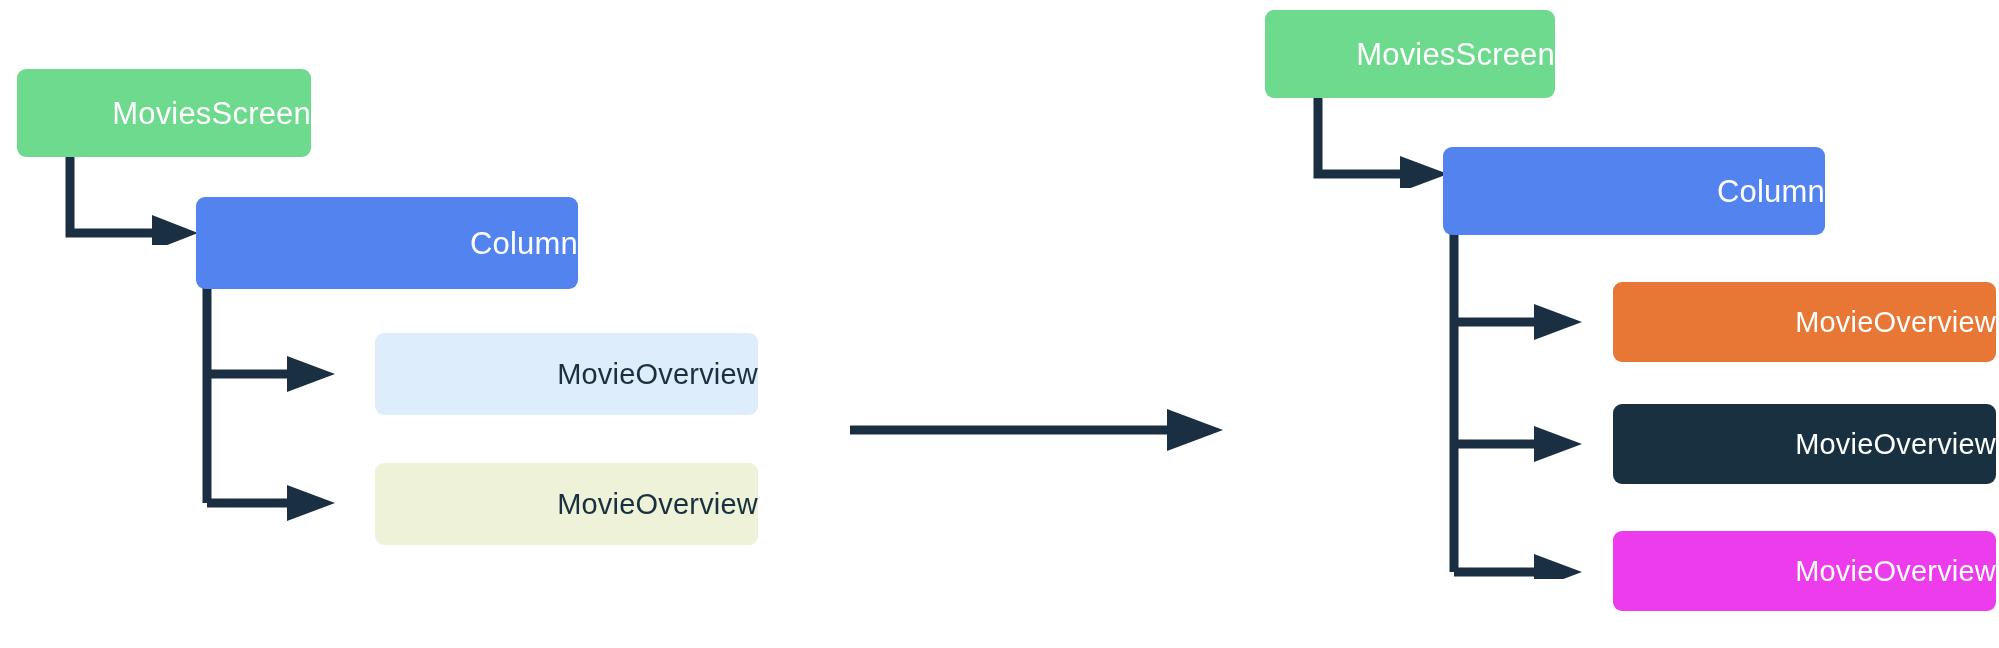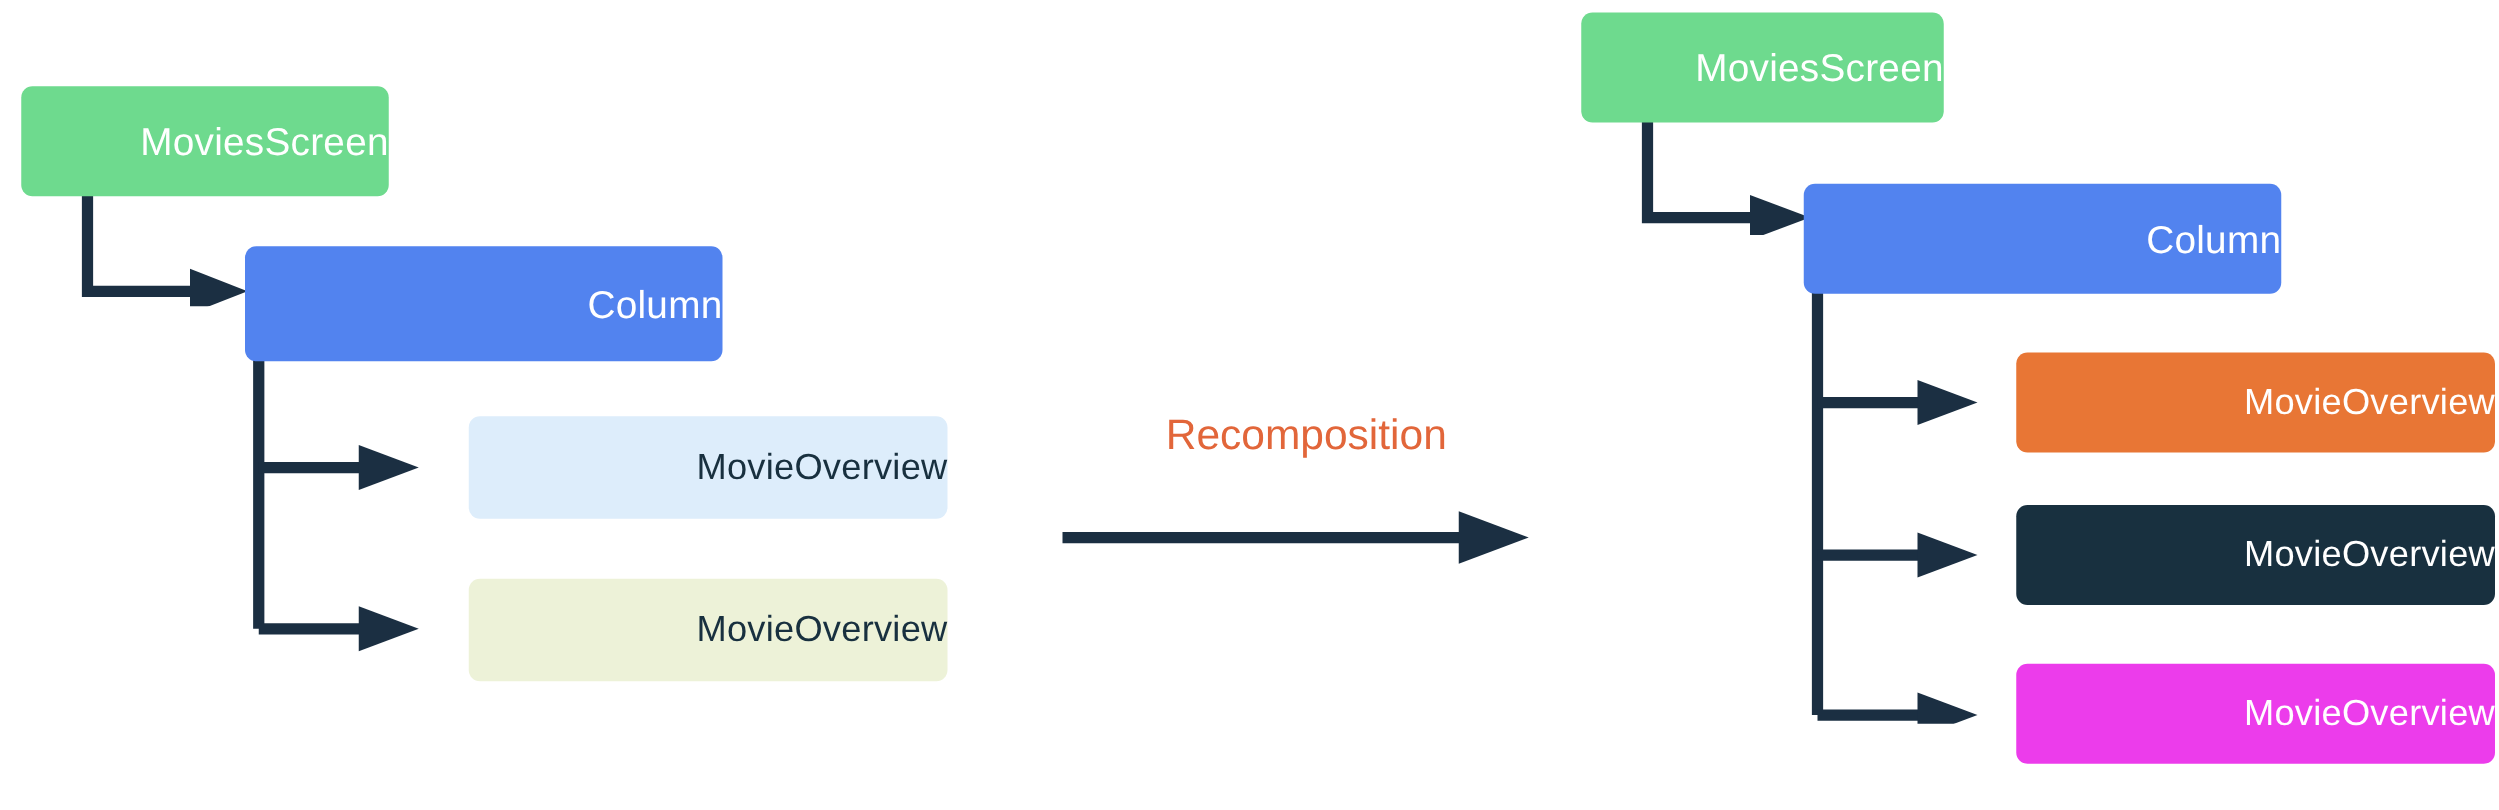--- a/index.html
+++ b/index.html
@@ -76,21 +76,20 @@
 
   <div class="node" style="left:375px; top:333px; width:383px; height:82px; background:#ddedfb; color:#18303f; font-size:29px;">
     <span class="node-label">MovieOverview</span>
   </div>
 
   <div class="node" style="left:375px; top:463px; width:383px; height:82px; background:#edf2d8; color:#18303f; font-size:29px;">
     <span class="node-label">MovieOverview</span>
   </div>
 
   <div class="caption" style="left:805px; top:245px; width:480px; color:#e2663a; font-size:34px;">
-    <div>Recomposition</div>
   </div>
 
   <svg class="conn" style="left:845px; top:400px; width:400px; height:60px;" viewBox="0 0 400 60">
     <path d="M 5,30 L 330,30" fill="none" stroke="#1b2f42" stroke-width="9"></path>
     <polygon points="322,9 378,30 322,51" fill="#1b2f42"></polygon>
   </svg>
 
   <svg class="conn" style="left:1308px; top:96px; width:170px; height:92px;" viewBox="0 0 170 92">
     <path d="M 10,0 L 10,78 L 100,78" fill="none" stroke="#1b2f42" stroke-width="9"></path>
     <polygon points="92,60 140,78 92,96" fill="#1b2f42"></polygon>

